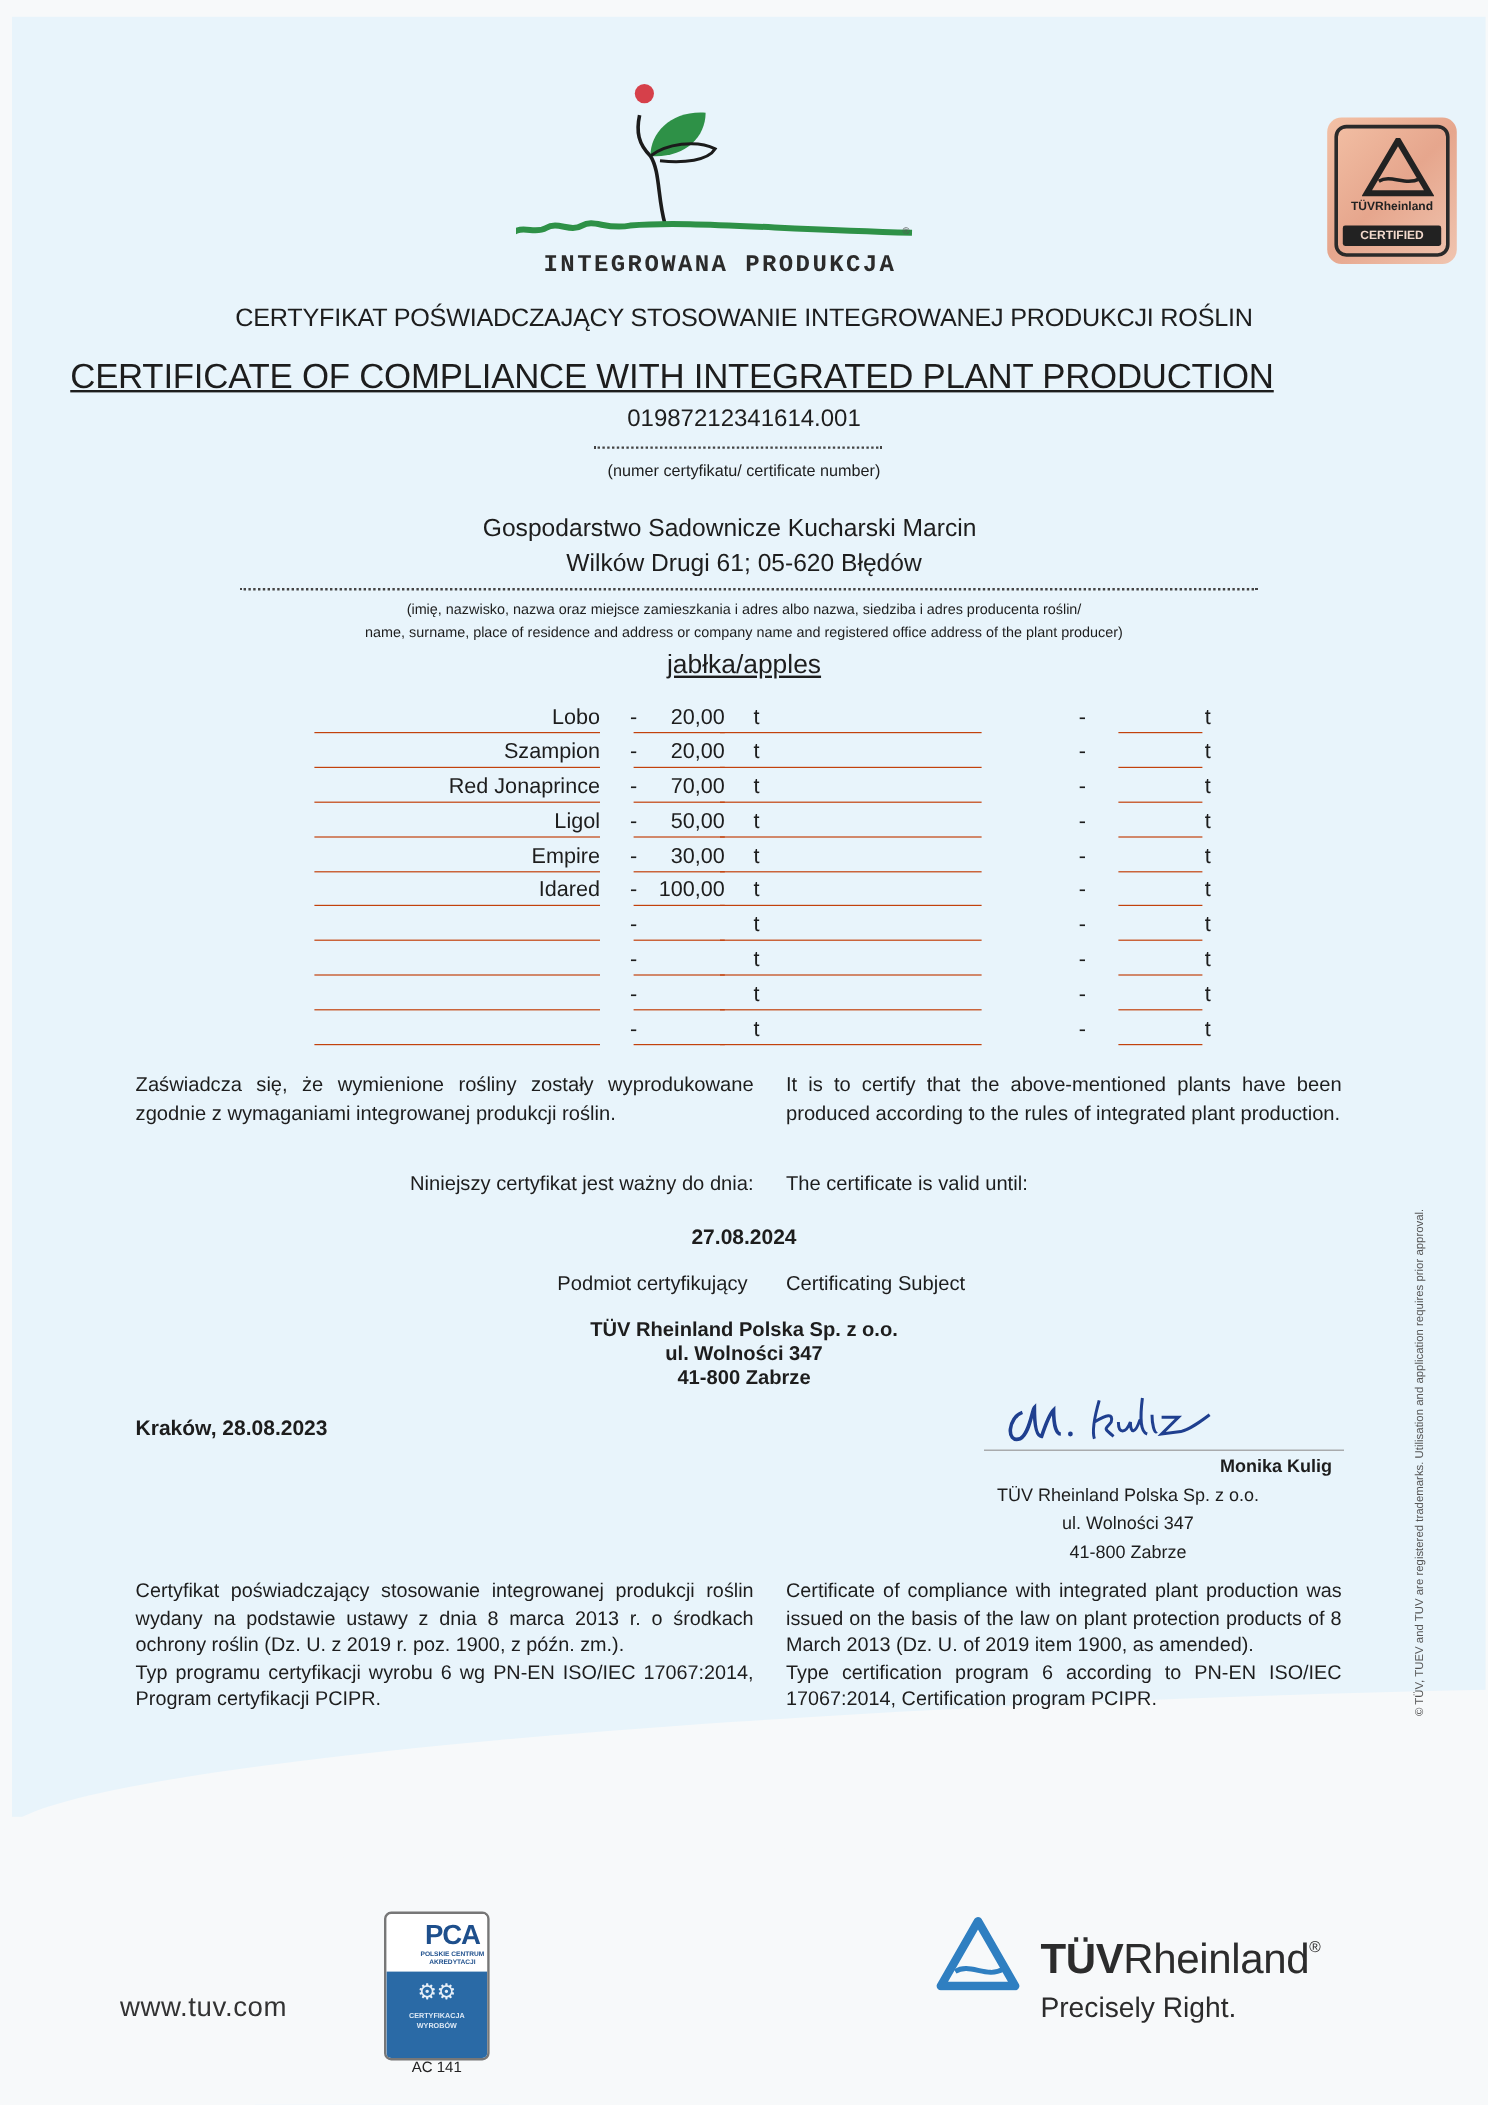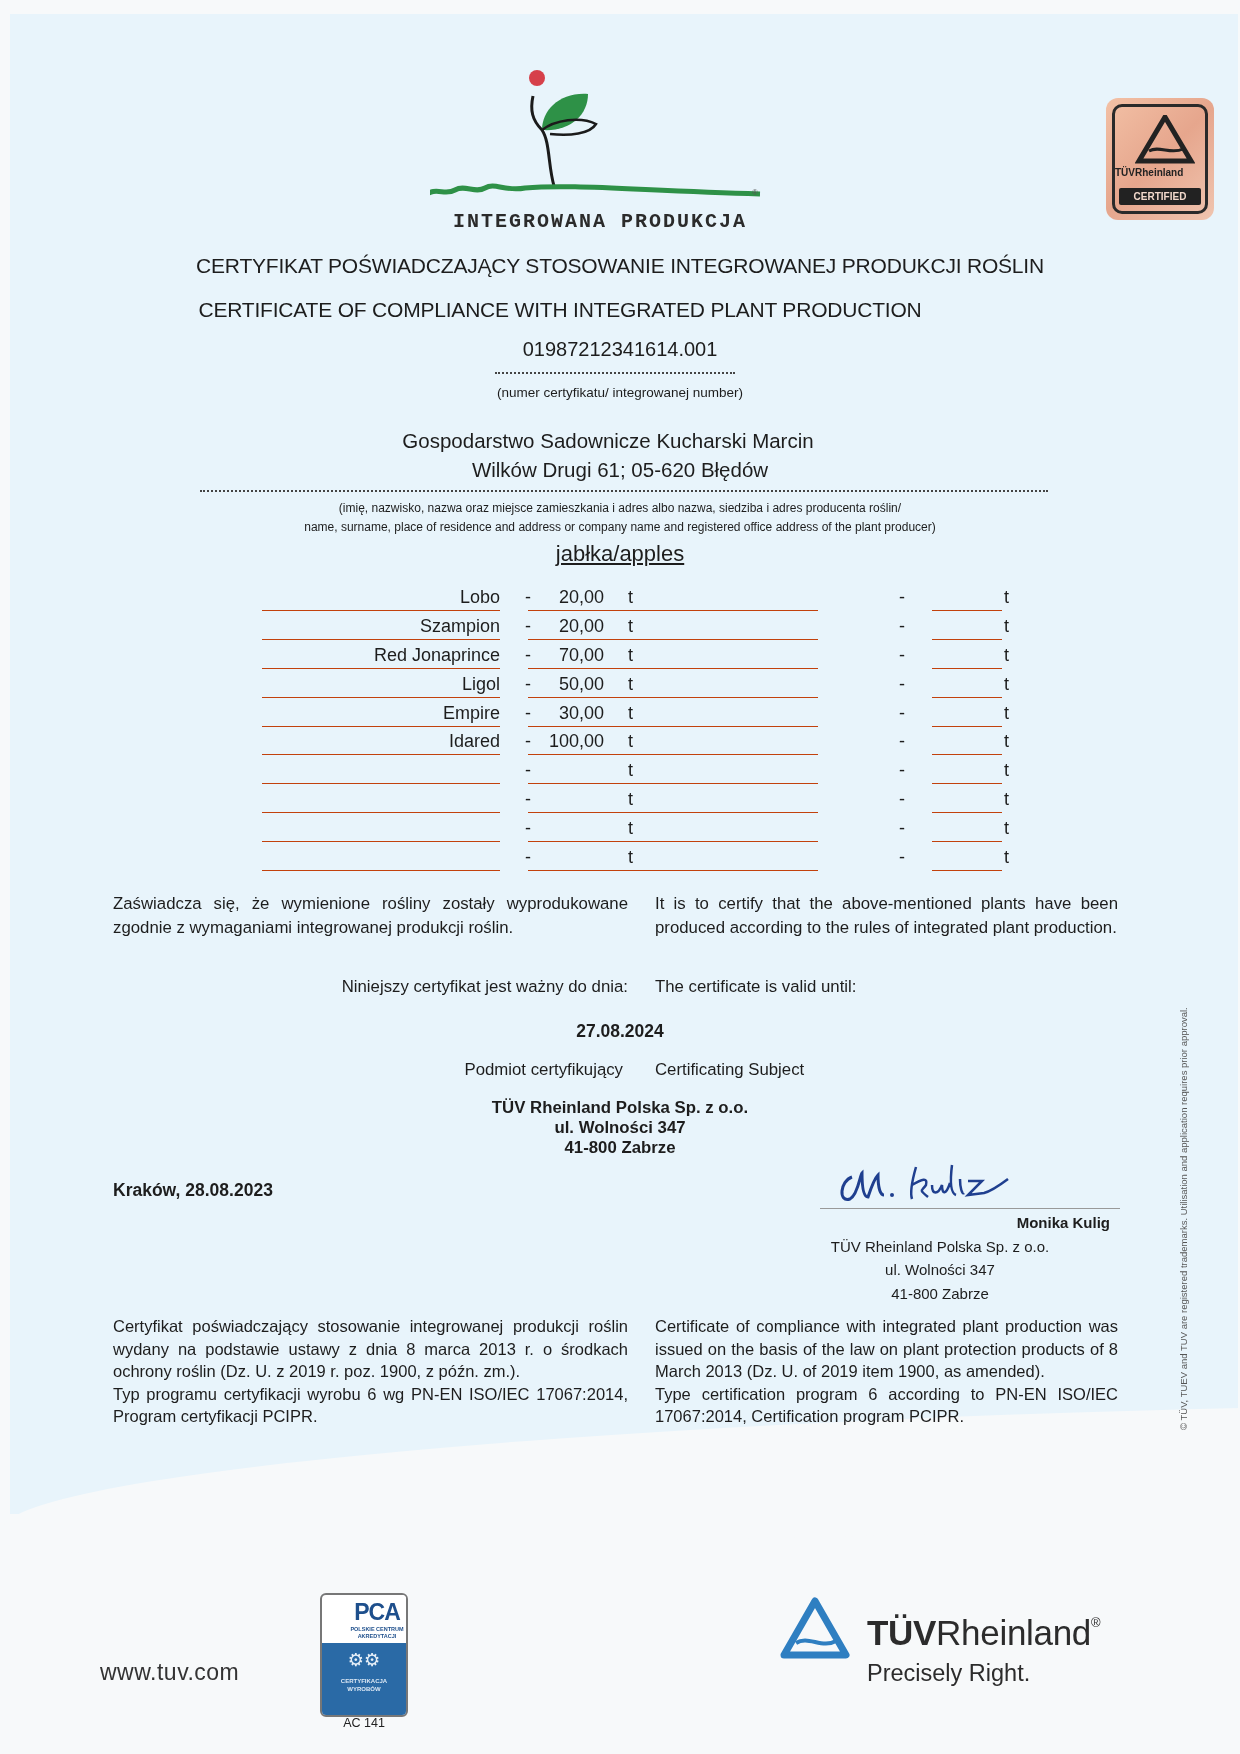--- a/index.html
+++ b/index.html
@@ -26,26 +26,26 @@
   
   .ip-logo { left: 430px; top: 70px; width: 340px; height: 170px; }
   .ip-text { position: absolute; left: 0; top: 140px; width: 340px; text-align: center;
     font-family: Liberation Mono, monospace; font-weight: bold; font-size: 20px; letter-spacing: 2px; color: #2b2b2b; }
   .ip-reg { position: absolute; left: 322px; top: 118px; font-size: 8px; color: #555; }
 
   
   .tuv-badge { left: 1106px; top: 98px; width: 108px; height: 122px; border-radius: 12px;
     background: linear-gradient(135deg,#f3c1a6,#e6a68d,#f0c5b0); padding: 6px; box-sizing: border-box; }
   .tuv-badge-inner { width: 100%; height: 100%; border: 3px solid #2a2a2a; border-radius: 10px; box-sizing: border-box; position: relative; }
-  .tuv-badge-name { position: absolute; left: 0; width: 100%; top: 60px; text-align: left; font-size: 10px; font-weight: bold; color: #222; }
+  .tuv-badge-name { position: absolute; left: 0; width: 100%; top: 60px; text-align: center; font-size: 10px; font-weight: bold; color: #222; }
   .tuv-badge-cert { position: absolute; left: 4px; right: 4px; bottom: 6px; height: 17px; background: #222; color: #f2d9cc;
     font-size: 10px; font-weight: bold; text-align: center; line-height: 17px; border-radius: 2px; }
 
   .title-pl { top: 254px; left: 0; width: 1240px; font-size: 21px; letter-spacing: -0.2px; }
-  .title-en { top: 298px; left: 0; width: 1120px; font-size: 21px; letter-spacing: -0.2px; }
+  .title-en { top: 298px; left: 0; width: 1120px; font-size: 29px; letter-spacing: -0.2px; text-decoration: underline; }
   .cert-no { top: 338px; left: 0; width: 1240px; font-size: 20px; }
   .dots { border-bottom: 2px dotted #444; }
   .cert-no-line { top: 372px; left: 495px; width: 240px; }
   .cert-no-label { top: 385px; left: 0; width: 1240px; font-size: 13.5px; }
 
   .producer-name { top: 429px; left: 0; width: 1216px; font-size: 20.5px; }
   .producer-addr { top: 458px; left: 0; width: 1240px; font-size: 20.5px; }
   .producer-line { top: 490px; left: 200px; width: 848px; }
   .producer-label1 { top: 501px; left: 0; width: 1240px; font-size: 12px; }
   .producer-label2 { top: 520px; left: 0; width: 1240px; font-size: 12px; }
@@ -129,21 +129,21 @@
     </svg>
     <div class="tuv-badge-name">TÜVRheinland</div>
     <div class="tuv-badge-cert">CERTIFIED</div>
   </div>
 </div>
 
 <div class="abs center title-pl">CERTYFIKAT POŚWIADCZAJĄCY STOSOWANIE INTEGROWANEJ PRODUKCJI ROŚLIN</div>
 <div class="abs center title-en">CERTIFICATE OF COMPLIANCE WITH INTEGRATED PLANT PRODUCTION</div>
 <div class="abs center cert-no">01987212341614.001</div>
 <div class="abs dots cert-no-line"></div>
-<div class="abs center cert-no-label">(numer certyfikatu/ integrowanej number)</div>
+<div class="abs center cert-no-label">(numer certyfikatu/ certificate number)</div>
 
 <div class="abs center producer-name">Gospodarstwo Sadownicze Kucharski Marcin</div>
 <div class="abs center producer-addr">Wilków Drugi 61; 05-620 Błędów</div>
 <div class="abs dots producer-line"></div>
 <div class="abs center producer-label1">(imię, nazwisko, nazwa oraz miejsce zamieszkania i adres albo nazwa, siedziba i adres producenta roślin/</div>
 <div class="abs center producer-label2">name, surname, place of residence and address or company name and registered office address of the plant producer)</div>
 <div class="abs center crop">jabłka/apples</div>
 
 <div class="abs tbl" id="tbl">
     <div class="tbl-row">

